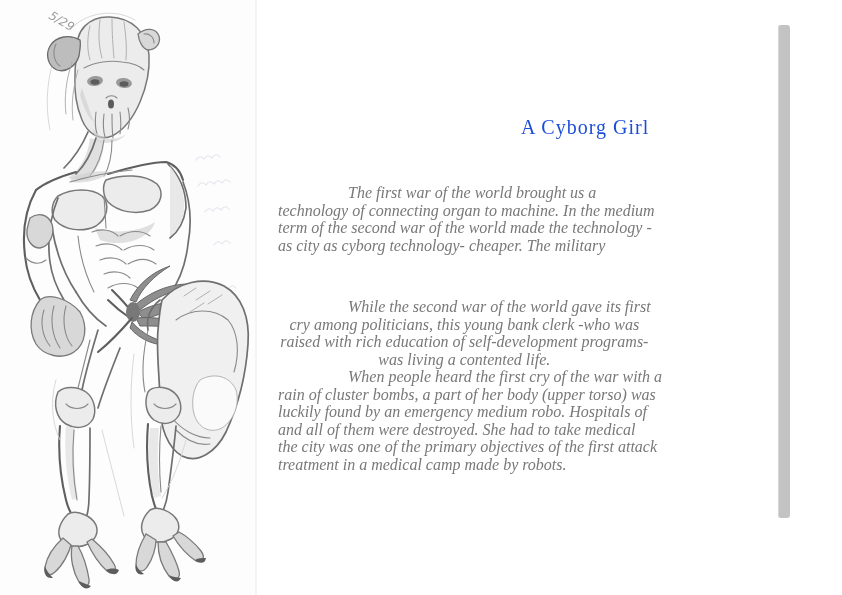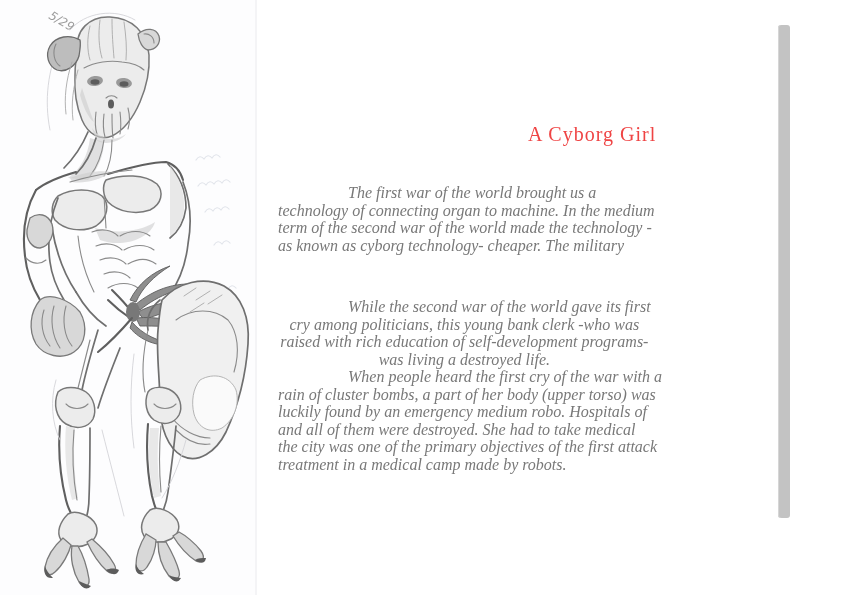--- a/index.html
+++ b/index.html
@@ -35,23 +35,23 @@
 
   
   .text-column {
     position: absolute; left: 278px; top: 0; width: 470px; height: 595px;
     color: #787878;
     font-family: "Liberation Serif", serif;
     font-size: 16px; line-height: 17.5px;
   }
   .title {
     position: absolute; left: 234px; top: 110px;
-    margin: 16px; font-weight: normal;
+    margin: 9px; font-weight: normal;
     font-size: 20px; letter-spacing: 1px;
-    color: #ef4444; white-space: nowrap;
+    color: #1d4ed8; white-space: nowrap;
   }
   .para { position: absolute; left: 0; font-style: italic; }
   .para1 { top: 184px; }
   .para2 { top: 298px; text-align: center; }
   .para3 { top: 368px; }
   .line { height: 17.5px; white-space: nowrap; }
   .line.first { padding-left: 70px; }
 
   
   .scrollbar {
@@ -237,28 +237,28 @@
     </g>
   </svg>
 
   <div class="text-column">
     <h1 class="title">A Cyborg Girl</h1>
 
     <div class="para para1">
       <div class="line first">The first war of the world brought us a</div>
       <div class="line">technology of connecting organ to machine. In the medium</div>
       <div class="line">term of the second war of the world made the technology -</div>
-      <div class="line">as known as cyborg technology- cheaper. The military</div>
+      <div class="line">as city as cyborg technology- cheaper. The military</div>
     </div>
 
     <div class="para para2">
       <div class="line first">While the second war of the world gave its first</div>
       <div class="line">cry among politicians, this young bank clerk -who was</div>
       <div class="line">raised with rich education of self-development programs-</div>
-      <div class="line">was living a destroyed life.</div>
+      <div class="line">was living a contented life.</div>
     </div>
 
     <div class="para para3">
       <div class="line first">When people heard the first cry of the war with a</div>
       <div class="line">rain of cluster bombs, a part of her body (upper torso) was</div>
       <div class="line">luckily found by an emergency medium robo. Hospitals of</div>
       <div class="line">and all of them were destroyed. She had to take medical</div>
       <div class="line">the city was one of the primary objectives of the first attack</div>
       <div class="line">treatment in a medical camp made by robots.</div>
     </div>

